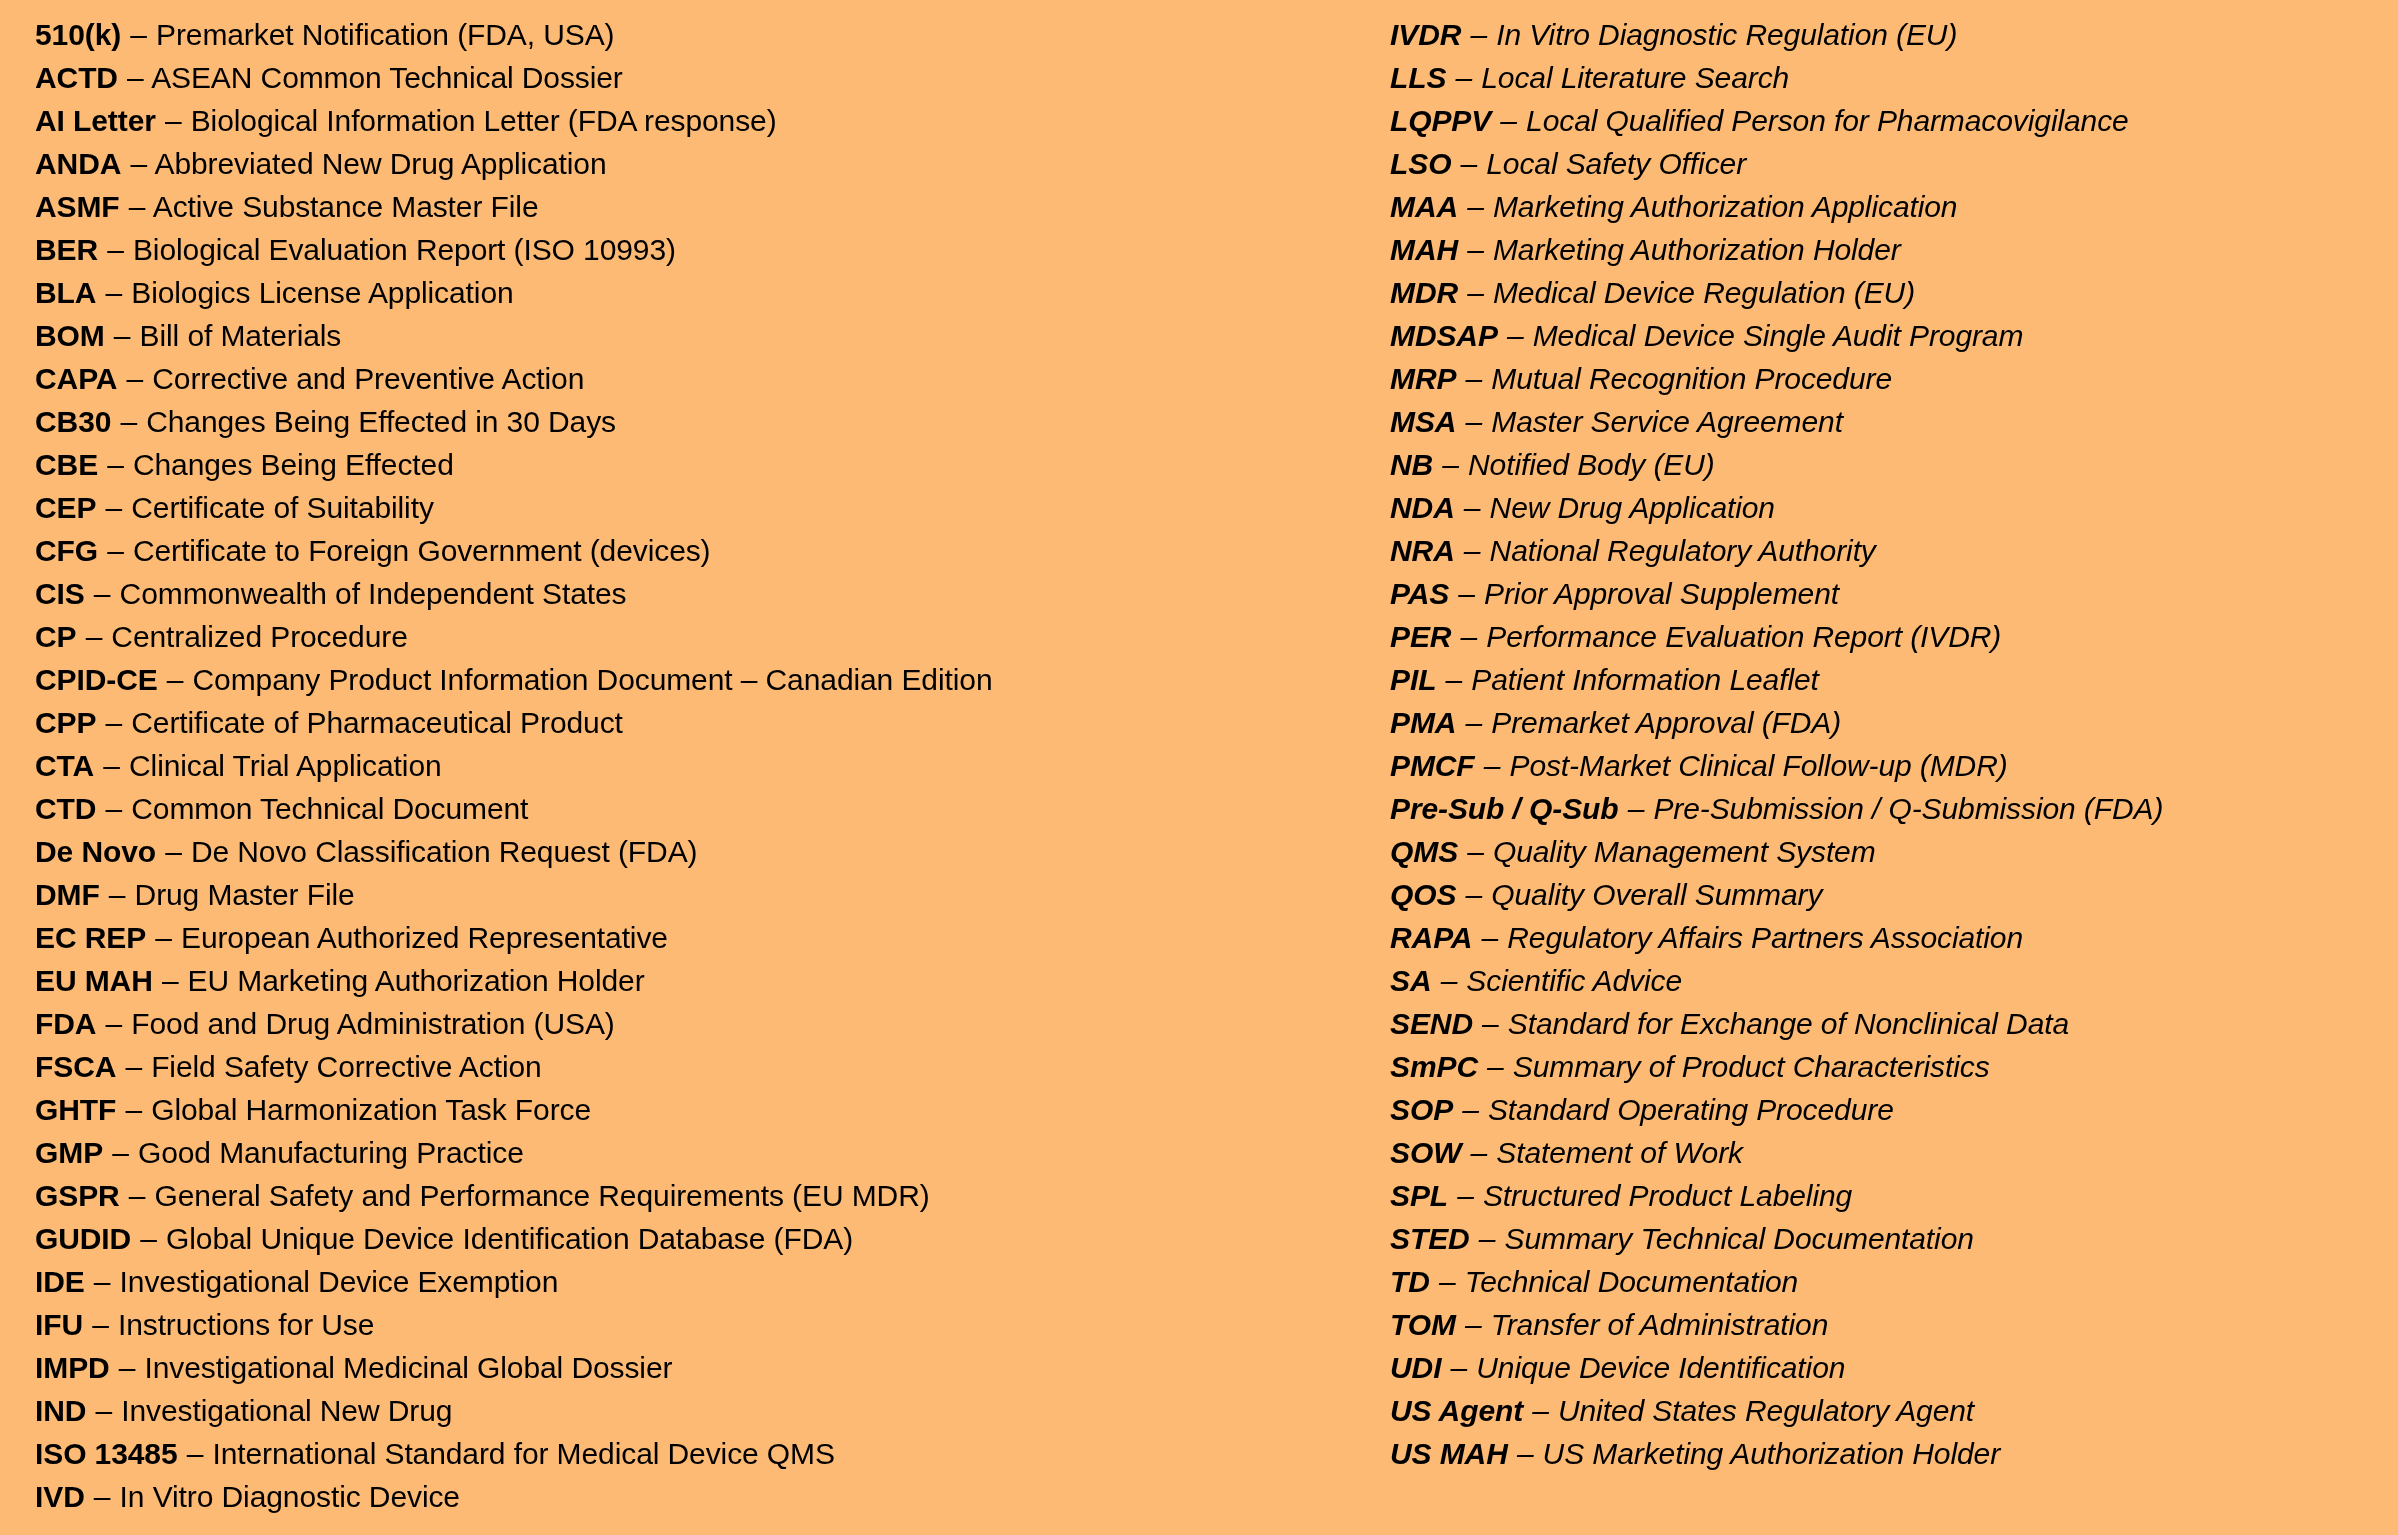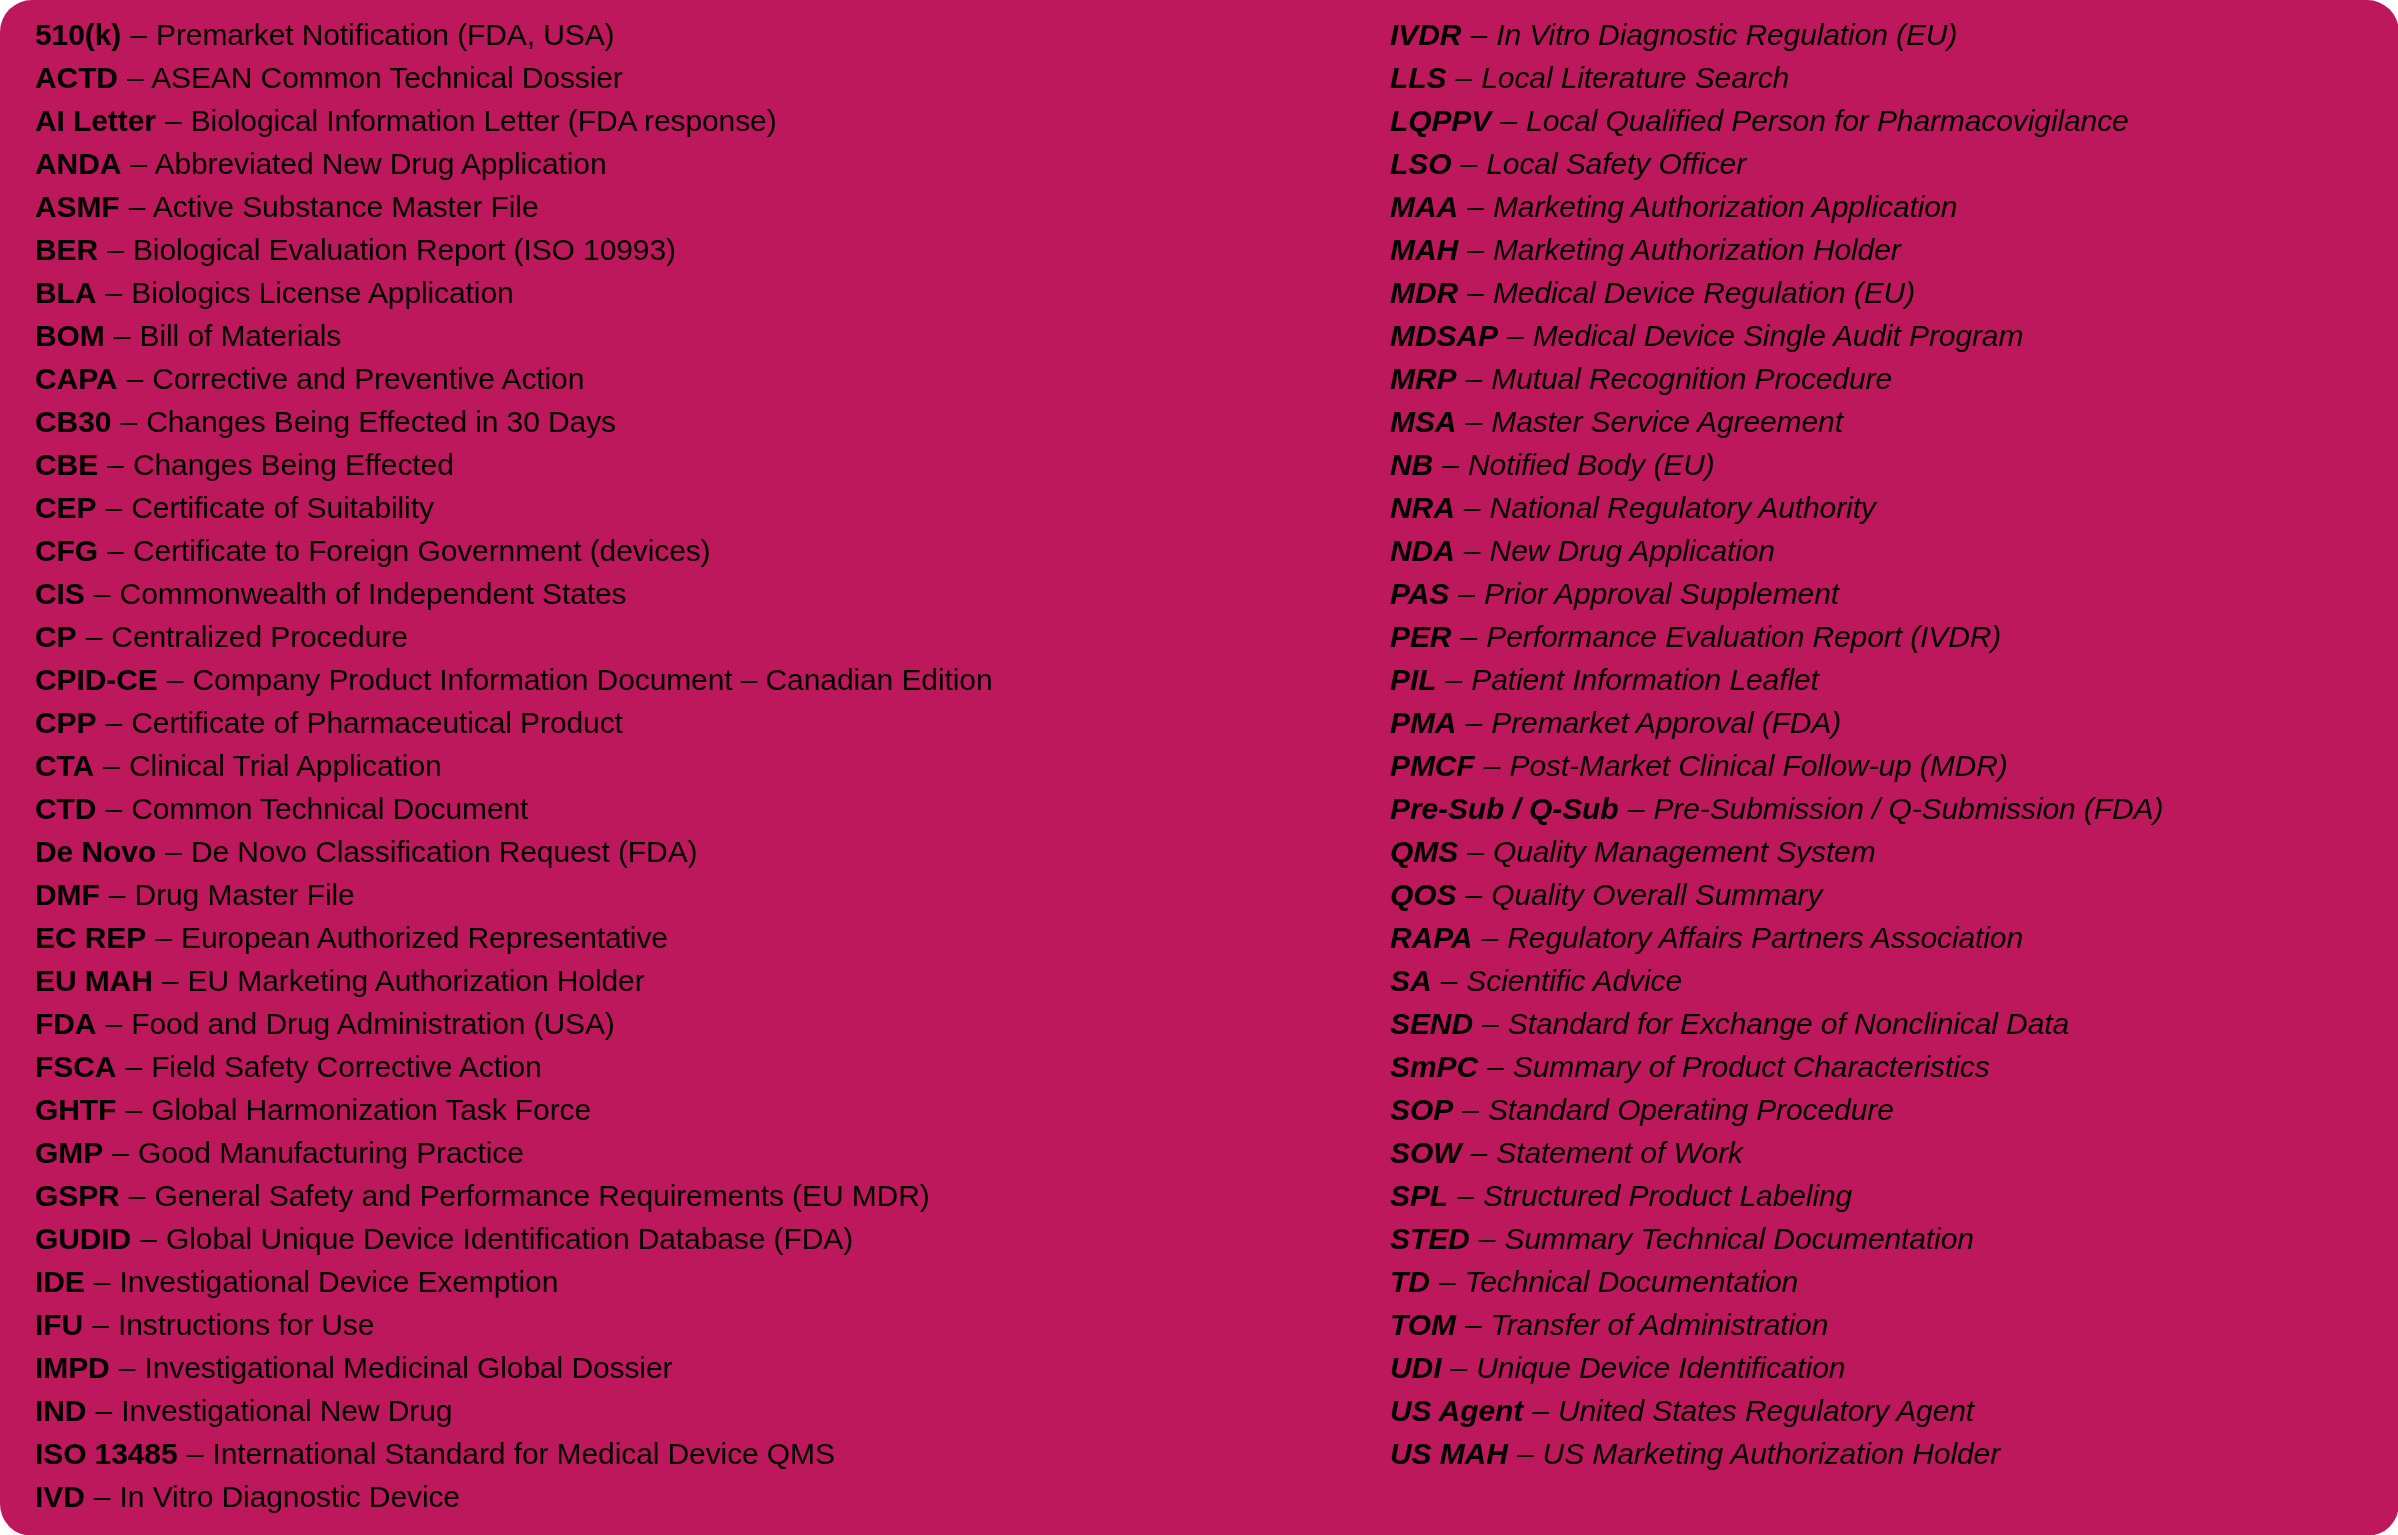--- a/index.html
+++ b/index.html
@@ -12,23 +12,22 @@
     width: 2399px;
     height: 1536px;
     font-family: "Liberation Sans", "DejaVu Sans", sans-serif;
     color: #000000;
     overflow: hidden;
   }
   .glossary-page {
     position: relative;
     width: 2399px;
     height: 1536px;
-    background: #be185d;
+    background: #fdba74;
     box-sizing: border-box;
-    border-radius: 32px;
   }
   .columns {
     position: absolute;
     top: 13px;
     left: 0;
     width: 2399px;
     display: flex;
     flex-direction: row;
     align-items: flex-start;
   }
@@ -113,22 +112,22 @@
         <div class="glossary-entry"><span class="abbr">LLS</span> <span class="dash">–</span> <span class="definition">Local Literature Search</span></div>
         <div class="glossary-entry"><span class="abbr">LQPPV</span> <span class="dash">–</span> <span class="definition">Local Qualified Person for Pharmacovigilance</span></div>
         <div class="glossary-entry"><span class="abbr">LSO</span> <span class="dash">–</span> <span class="definition">Local Safety Officer</span></div>
         <div class="glossary-entry"><span class="abbr">MAA</span> <span class="dash">–</span> <span class="definition">Marketing Authorization Application</span></div>
         <div class="glossary-entry"><span class="abbr">MAH</span> <span class="dash">–</span> <span class="definition">Marketing Authorization Holder</span></div>
         <div class="glossary-entry"><span class="abbr">MDR</span> <span class="dash">–</span> <span class="definition">Medical Device Regulation (EU)</span></div>
         <div class="glossary-entry"><span class="abbr">MDSAP</span> <span class="dash">–</span> <span class="definition">Medical Device Single Audit Program</span></div>
         <div class="glossary-entry"><span class="abbr">MRP</span> <span class="dash">–</span> <span class="definition">Mutual Recognition Procedure</span></div>
         <div class="glossary-entry"><span class="abbr">MSA</span> <span class="dash">–</span> <span class="definition">Master Service Agreement</span></div>
         <div class="glossary-entry"><span class="abbr">NB</span> <span class="dash">–</span> <span class="definition">Notified Body (EU)</span></div>
+        <div class="glossary-entry"><span class="abbr">NDA</span> <span class="dash">–</span> <span class="definition">New Drug Application</span></div>
         <div class="glossary-entry"><span class="abbr">NRA</span> <span class="dash">–</span> <span class="definition">National Regulatory Authority</span></div>
-        <div class="glossary-entry"><span class="abbr">NDA</span> <span class="dash">–</span> <span class="definition">New Drug Application</span></div>
         <div class="glossary-entry"><span class="abbr">PAS</span> <span class="dash">–</span> <span class="definition">Prior Approval Supplement</span></div>
         <div class="glossary-entry"><span class="abbr">PER</span> <span class="dash">–</span> <span class="definition">Performance Evaluation Report (IVDR)</span></div>
         <div class="glossary-entry"><span class="abbr">PIL</span> <span class="dash">–</span> <span class="definition">Patient Information Leaflet</span></div>
         <div class="glossary-entry"><span class="abbr">PMA</span> <span class="dash">–</span> <span class="definition">Premarket Approval (FDA)</span></div>
         <div class="glossary-entry"><span class="abbr">PMCF</span> <span class="dash">–</span> <span class="definition">Post-Market Clinical Follow-up (MDR)</span></div>
         <div class="glossary-entry"><span class="abbr">Pre-Sub / Q-Sub</span> <span class="dash">–</span> <span class="definition">Pre-Submission / Q-Submission (FDA)</span></div>
         <div class="glossary-entry"><span class="abbr">QMS</span> <span class="dash">–</span> <span class="definition">Quality Management System</span></div>
         <div class="glossary-entry"><span class="abbr">QOS</span> <span class="dash">–</span> <span class="definition">Quality Overall Summary</span></div>
         <div class="glossary-entry"><span class="abbr">RAPA</span> <span class="dash">–</span> <span class="definition">Regulatory Affairs Partners Association</span></div>
         <div class="glossary-entry"><span class="abbr">SA</span> <span class="dash">–</span> <span class="definition">Scientific Advice</span></div>

